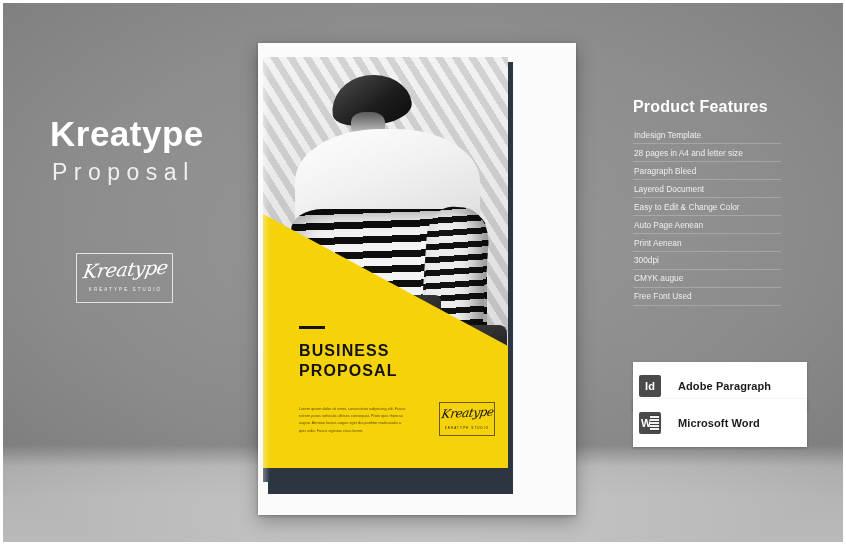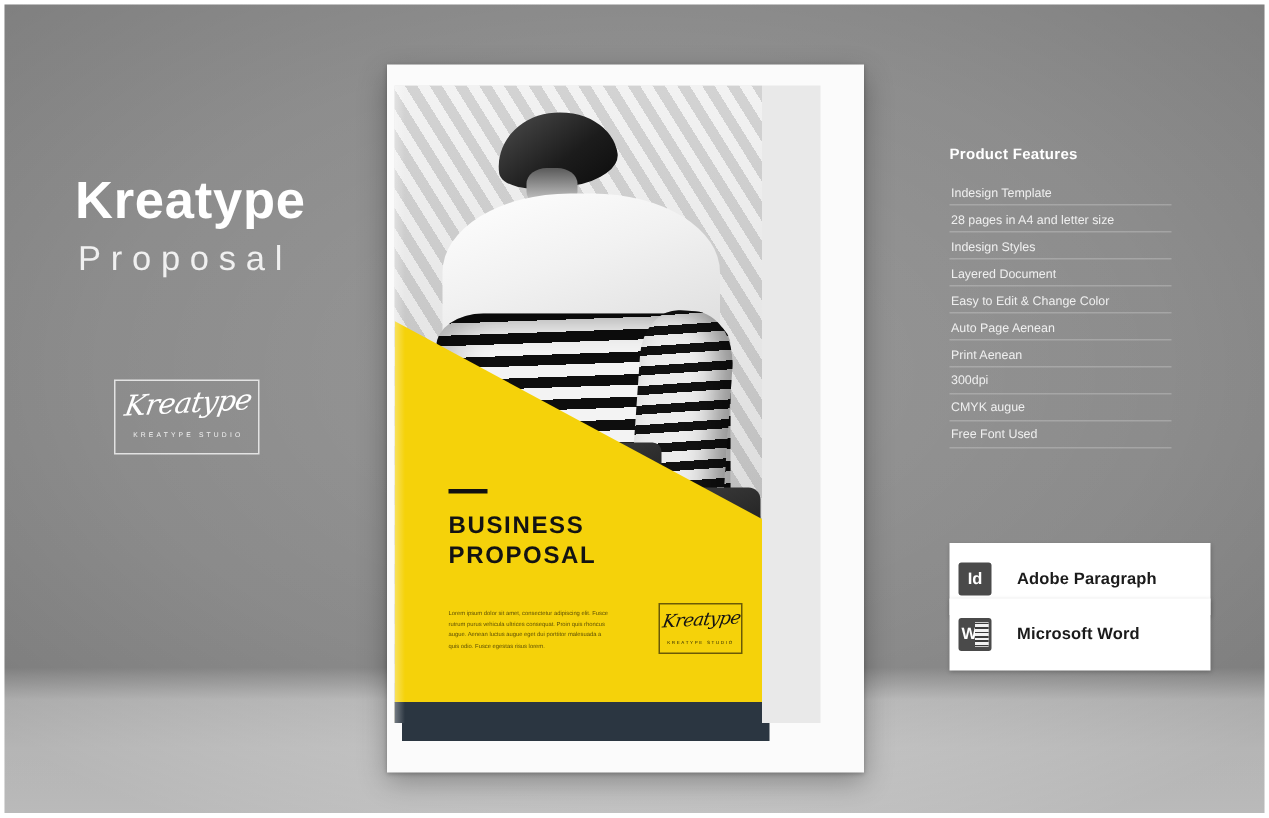--- a/index.html
+++ b/index.html
@@ -84,21 +84,20 @@
     width: 245px; height: 432px;
     background: #2b3641;
   }
 
   
   #cover {
     position: absolute; left: 263px; top: 57px;
     width: 245px; height: 425px;
     overflow: hidden;
     background: #e9e9e9;
-    padding-left: 39px;
   }
   
   #photo {
     position: absolute; left: 0; top: 0; width: 245px; height: 425px;
     background:
       
       repeating-linear-gradient(58deg,
         rgba(0,0,0,0.00) 0px, rgba(0,0,0,0.00) 7px,
         rgba(0,0,0,0.13) 7px, rgba(0,0,0,0.13) 14px),
       linear-gradient(to bottom, #f2f2f2 0%, #e4e4e4 45%, #cfcfcf 100%);
@@ -216,21 +215,21 @@
     font-size: 12px; color: #141414;
   }
   #cover-logo .logo-studio {
     left: 0; top: 23px; width: 54px;
     font-size: 3px; color: #2a2403; letter-spacing: 1.1px;
   }
 
   
   #features { position: absolute; left: 633px; top: 98px; width: 148px; }
   #features-title {
-    font-size: 10px; font-weight: bold; color: #ffffff;
+    font-size: 16px; font-weight: bold; color: #ffffff;
     margin: 0 0 10px 0; letter-spacing: 0.2px;
   }
   .feat-row {
     font-size: 8.3px; color: #efefef;
     padding: 3.6px 0 3.4px 1px;
     border-bottom: 1px solid rgba(255,255,255,0.22);
     white-space: nowrap;
   }
 
   
@@ -317,21 +316,21 @@
       <div class="logo-studio">KREATYPE STUDIO</div>
     </div>
 
     <div id="spine"></div>
   </div>
 
   <div id="features">
     <h2 id="features-title">Product Features</h2>
     <div class="feat-row">Indesign Template</div>
     <div class="feat-row">28 pages in A4 and letter size</div>
-    <div class="feat-row">Indesign Styles</div>
+    <div class="feat-row">Paragraph Bleed</div>
     <div class="feat-row">Layered Document</div>
     <div class="feat-row">Easy to Edit &amp; Change Color</div>
     <div class="feat-row">Auto Page Aenean</div>
     <div class="feat-row">Print Aenean</div>
     <div class="feat-row">300dpi</div>
     <div class="feat-row">CMYK augue</div>
     <div class="feat-row">Free Font Used</div>
   </div>
 
   <div class="badge" id="badge-indesign">

